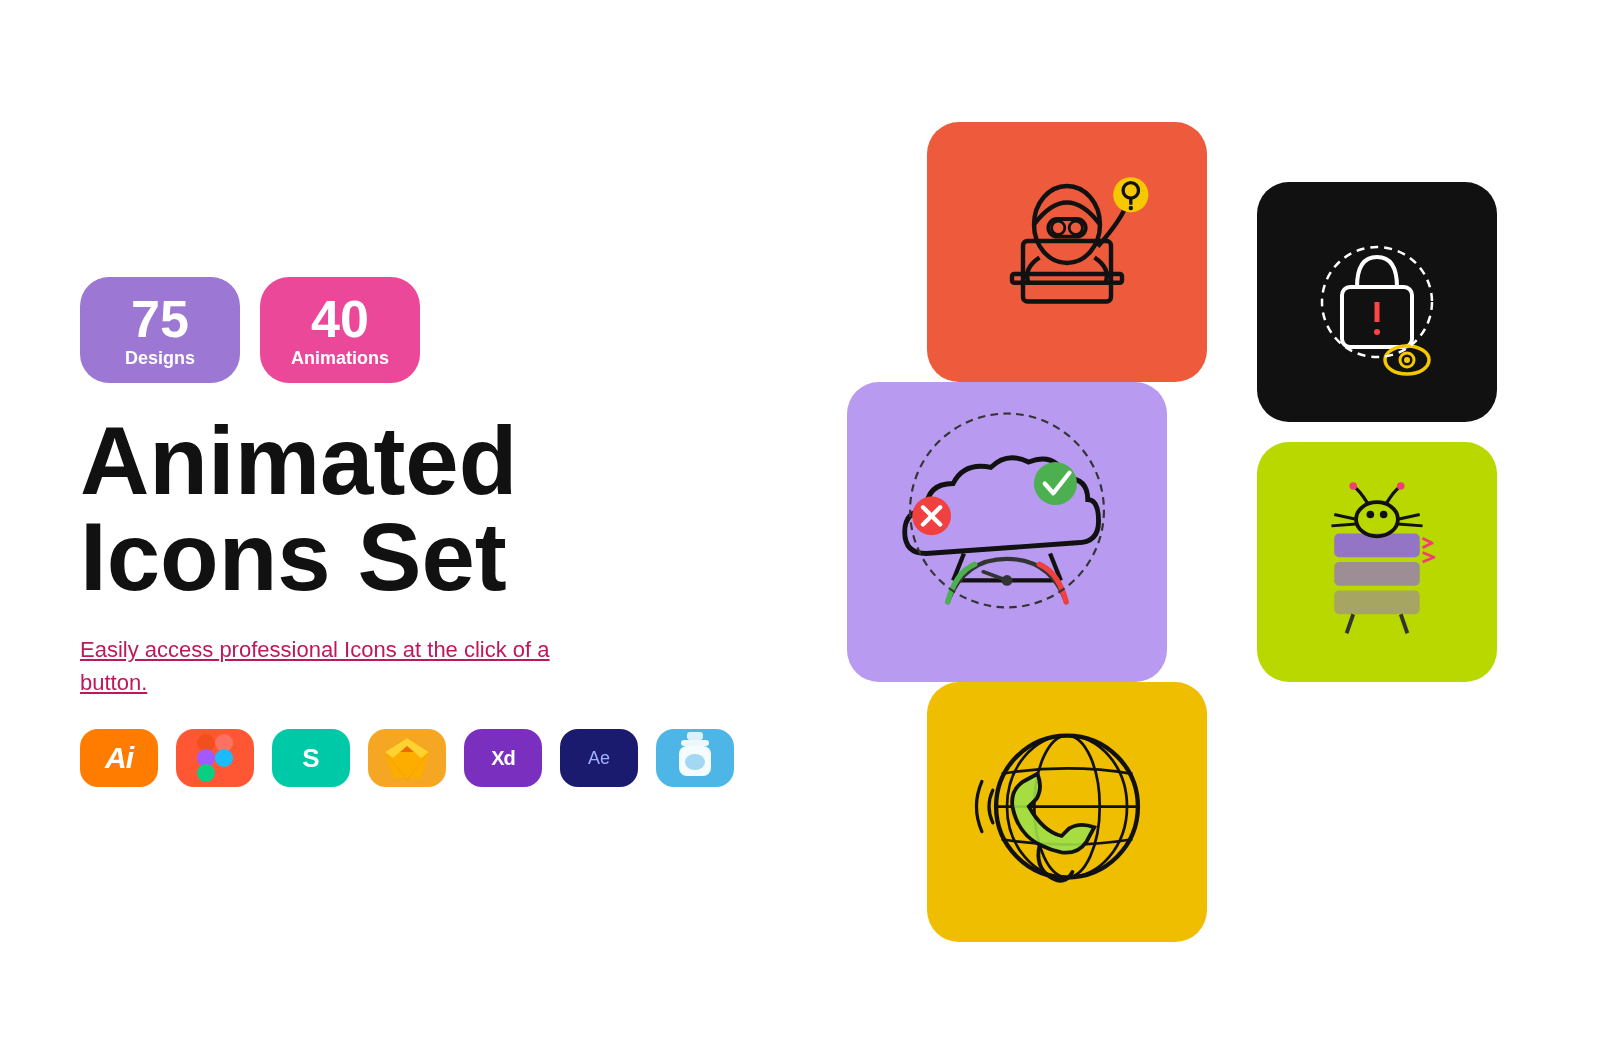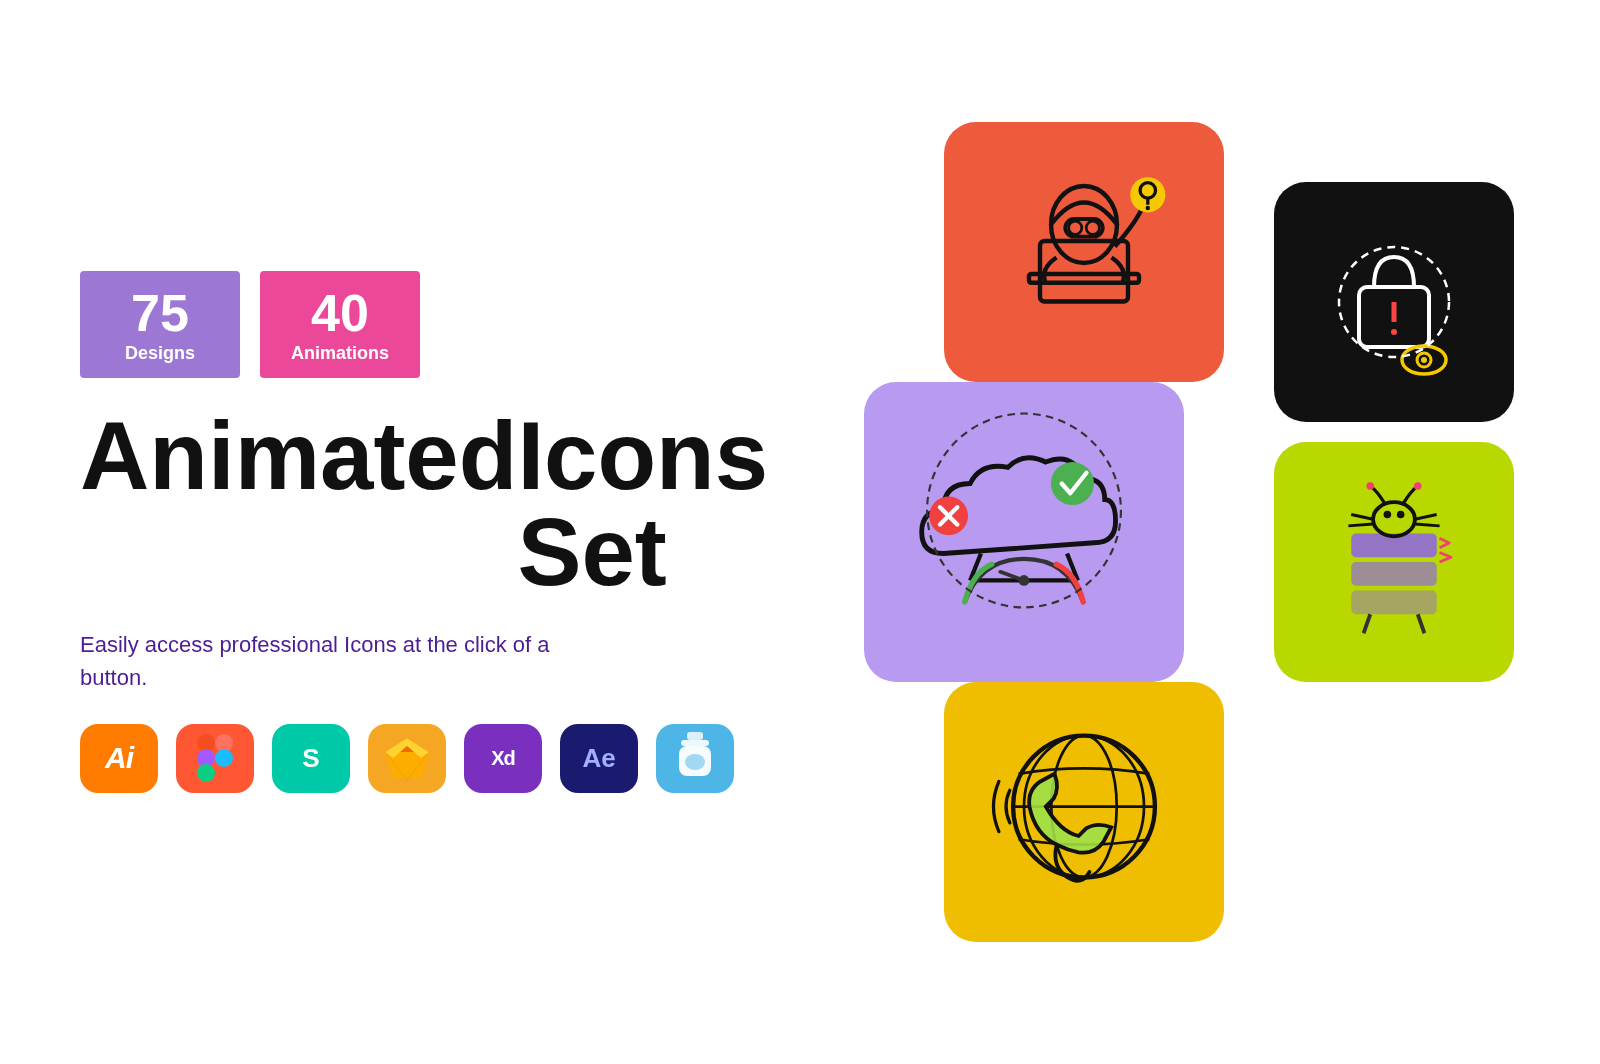--- a/index.html
+++ b/index.html
@@ -29,76 +29,78 @@
       padding-right: 40px;
     }
 
     .badges {
       display: flex;
       gap: 20px;
       margin-bottom: 10px;
     }
 
     .badge {
-      border-radius: 4px;
+      border-radius: 29px;
       padding: 14px 15px;
       text-align: center;
       min-width: 160px;
     }
 
     .badge-number {
       font-size: 52px;
       font-weight: 800;
       color: white;
       line-height: 1.1;
     }
 
     .badge-label {
       font-size: 18px;
       color: white;
       font-weight: 700;
     }
 
     .main-title {
       display: flex;
+      flex-direction: column;
       line-height: 1.05;
     }
 
     .title-black {
       font-size: 96px;
       font-weight: 800;
       color: #111111;
       line-height: 1.0;
     }
 
     .title-red {
       font-size: 96px;
       font-weight: 800;
       color: #f0503a;
       line-height: 1.0;
     }
 
     .description {
       font-size: 22px;
-      color: #4c1d95;
+      color: #be185d;
       line-height: 1.5;
       max-width: 480px;
       margin-top: 8px;
+      text-decoration: underline;
     }
 
     .app-icons {
       display: flex;
       gap: 18px;
       align-items: center;
       margin-top: 10px;
     }
 
     .app-icon {
       width: 78px;
-      height: 69px;
+      height: 58px;
       border-radius: 18px;
       display: flex;
       align-items: center;
       justify-content: center;
       font-size: 28px;
       font-weight: 900;
       color: white;
     }
 
     .icon-ai { background: #FF7C00; }
@@ -241,21 +243,21 @@
           <polygon points="24,2 46,16 38,22 24,10" fill="#FDD231"></polygon>
           <polygon points="24,2 2,16 10,22 24,10" fill="#FDD231"></polygon>
         </svg>
       </div>
 
       <div class="app-icon icon-xd">
         <span style="font-size:20px;font-weight:900;letter-spacing:-1px;">Xd</span>
       </div>
 
       <div class="app-icon icon-ae">
-        <span style="font-size:26px;font-weight:700;color:#a0b0ff;">Ae</span>
+        <span style="font-size:18px;font-weight:400;color:#a0b0ff;">Ae</span>
       </div>
 
       <div class="app-icon icon-bottle">
         <svg width="44" height="52" viewBox="0 0 44 52">
 
           <rect x="14" y="0" width="16" height="8" rx="3" fill="white" opacity="0.8"></rect>
           <rect x="8" y="8" width="28" height="6" rx="3" fill="white" opacity="0.9"></rect>
           <rect x="6" y="14" width="32" height="30" rx="8" fill="white" opacity="0.95"></rect>
           <ellipse cx="22" cy="30" rx="10" ry="8" fill="#4db6e6" opacity="0.5"></ellipse>
         </svg>

